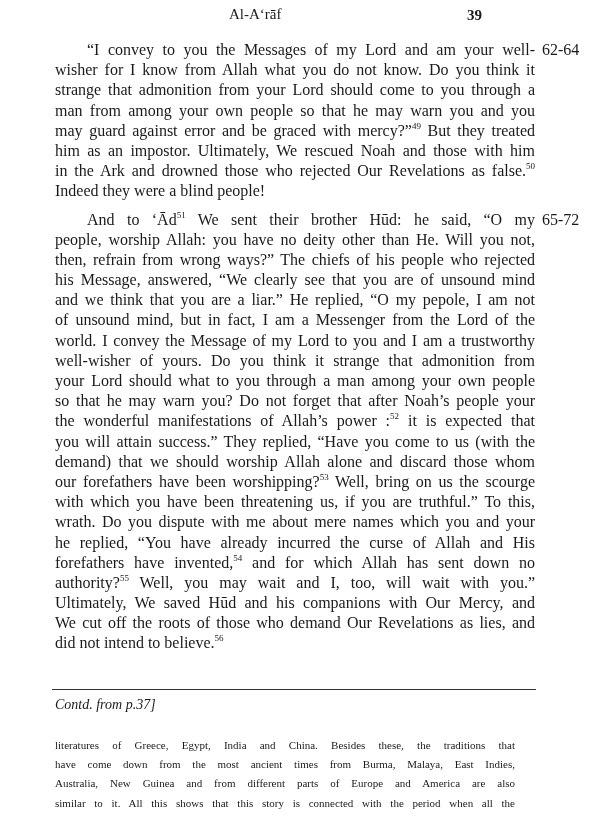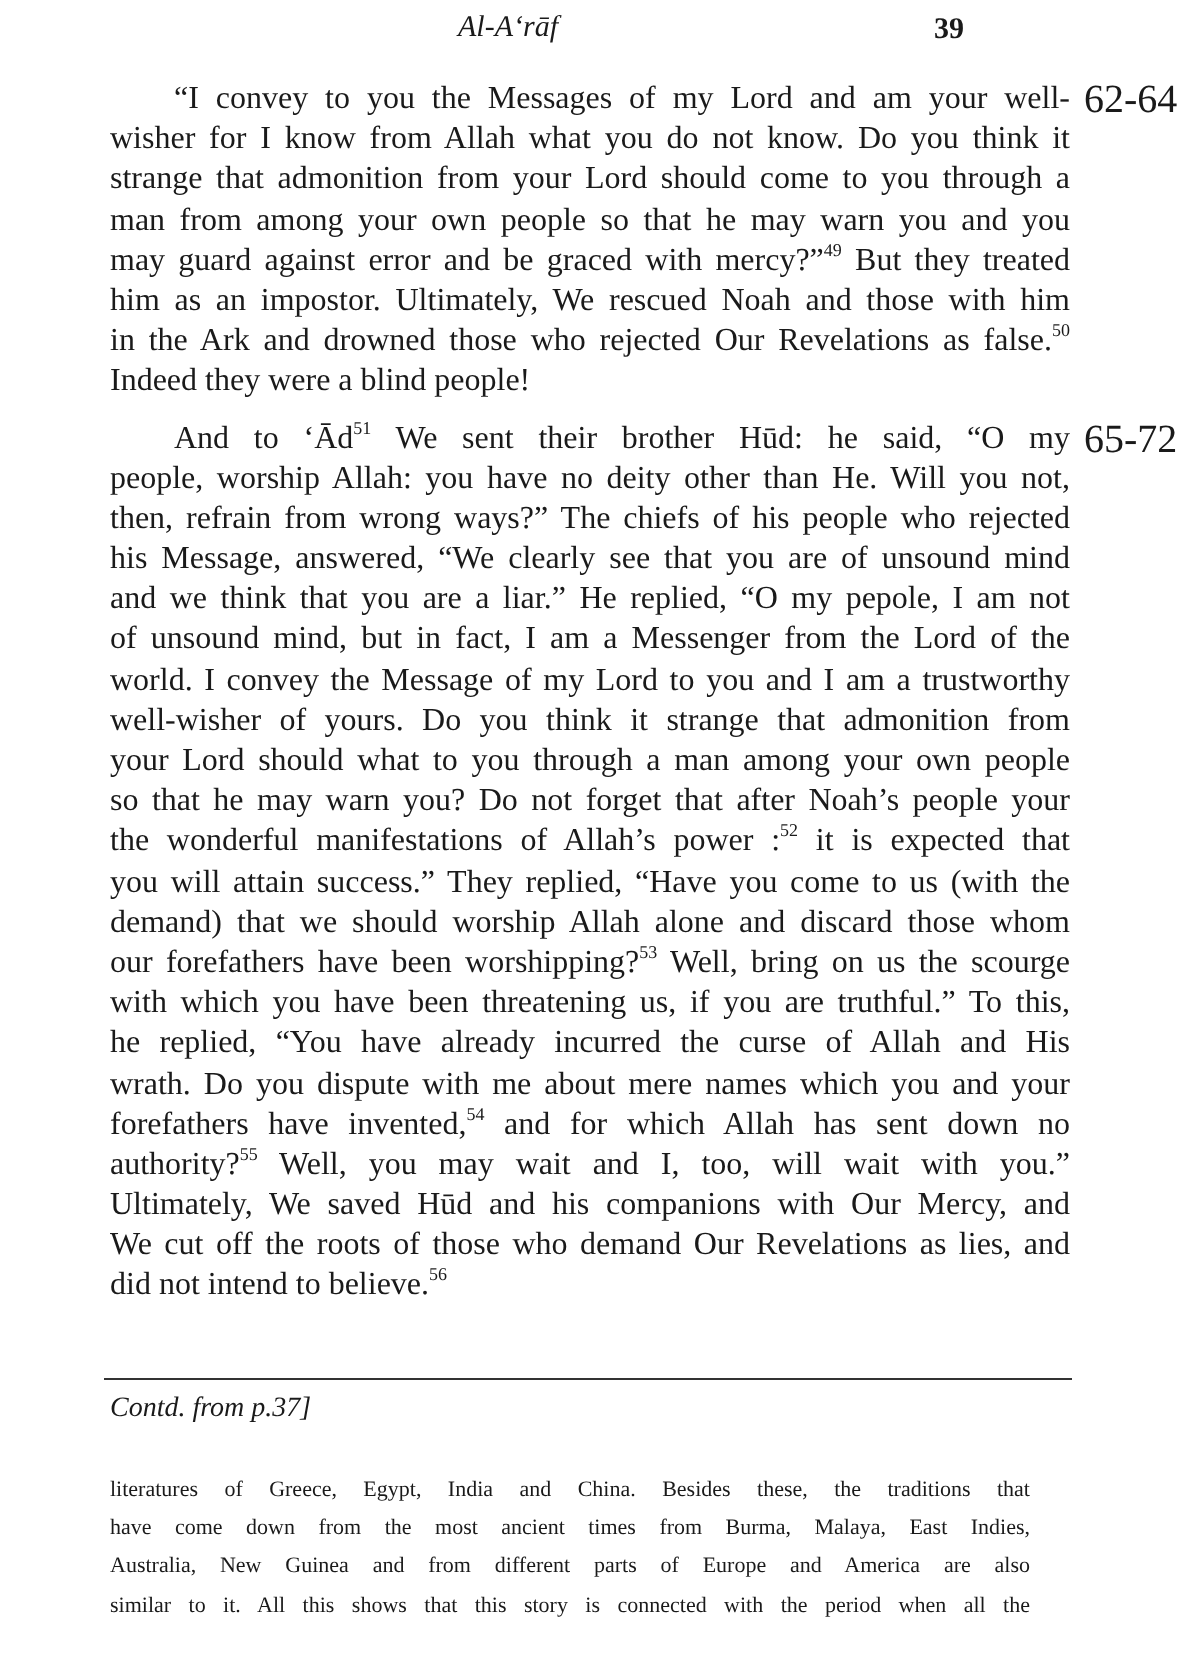--- a/index.html
+++ b/index.html
@@ -1,27 +1,27 @@
 <!DOCTYPE html>
 <html><head>
   <meta charset="utf-8">
   <style>
     html, body { margin: 0; padding: 0; background: #ffffff; }
     body { width: 600px; height: 832px; position: relative; overflow: hidden;
       font-family: "Liberation Serif", "DejaVu Serif", serif; color: #1a1a1a; }
     .running-head { position: absolute; top: 6px; left: 0; width: 600px; height: 20px; }
-    .running-title { position: absolute; left: 229px; top: 0; font-style: italic; font-size: 15px; }
+    .running-title { position: absolute; left: 229px; top: 0; font-size: 15px; }
     .page-number { position: absolute; left: 467px; top: 1px; font-weight: bold; font-size: 15px; }
     .main { position: absolute; left: 55px; top: 40px; width: 480px; }
     .para { position: relative; margin: 0 0 8px 0; }
     .line { display: block; font-size: 16px; line-height: 20.2px; height: 20.2px; white-space: nowrap;
       text-align: justify; text-align-last: justify; }
     .line.last { text-align-last: left; }
     .line.indent { padding-left: 32px; }
-    .verse-ref { position: absolute; left: 487px; top: 0; font-size: 20px; line-height: 20.2px; white-space: nowrap; }
+    .verse-ref { position: absolute; left: 487px; top: 0; font-size: 16px; line-height: 20.2px; white-space: nowrap; }
     sup { font-size: 9px; line-height: 0; vertical-align: 7px; margin-top: 25px; }
     .divider { position: absolute; left: 52px; top: 689px; width: 484px; height: 0; border-top: 1.5px solid #333; }
     .contd { position: absolute; left: 55px; top: 697px; font-style: italic; font-size: 14px; text-align: right; }
     .footnote { position: absolute; left: 55px; top: 736px; width: 460px; }
     .fline { display: block; font-size: 11px; line-height: 19.2px; height: 19.2px; white-space: nowrap;
       text-align: justify; text-align-last: justify; }
   </style>
 </head>
 <body>
 
@@ -52,22 +52,22 @@
       <span class="line"><span>of  unsound  mind,  but in fact, I am a Messenger from the Lord of the</span></span>
       <span class="line"><span>world.  I convey the Message of my Lord to you and I am a trustworthy</span></span>
       <span class="line"><span>well-wisher  of  yours.  Do  you  think  it strange that admonition from</span></span>
       <span class="line"><span>your  Lord  should what to you through a man among your own people</span></span>
       <span class="line"><span>so  that  he may warn you? Do not forget that after Noah’s people your</span></span>
       <span class="line"><span>the  wonderful  manifestations  of  Allah’s  power :</span><sup>52</sup><span> it is expected that</span></span>
       <span class="line"><span>you  will attain success.” They replied, “Have you come to us (with the</span></span>
       <span class="line"><span>demand)  that  we  should worship Allah alone and discard those whom</span></span>
       <span class="line"><span>our  forefathers have been worshipping?</span><sup>53</sup><span> Well, bring on us the scourge</span></span>
       <span class="line"><span>with  which you have been threatening us, if you are truthful.” To this,</span></span>
+      <span class="line"><span>wrath.  Do  you dispute with me about mere names which you and your</span></span>
       <span class="line"><span>he  replied,  “You  have  already  incurred  the  curse of Allah and His</span></span>
-      <span class="line"><span>wrath.  Do  you dispute with me about mere names which you and your</span></span>
       <span class="line"><span>forefathers  have  invented,</span><sup>54</sup><span> and for which Allah has sent down no</span></span>
       <span class="line"><span>authority?</span><sup>55</sup><span> Well, you may wait and I, too, will wait with you.”</span></span>
       <span class="line"><span>Ultimately,  We  saved  Hūd  and his companions with Our Mercy, and</span></span>
       <span class="line"><span>We  cut  off  the roots of those who demand Our Revelations as lies, and</span></span>
       <span class="line last"><span>did not intend to believe.</span><sup>56</sup></span>
     </div>
 </div>
 
 <div class="divider"></div>
 <div class="contd">Contd. from p.37]</div>

